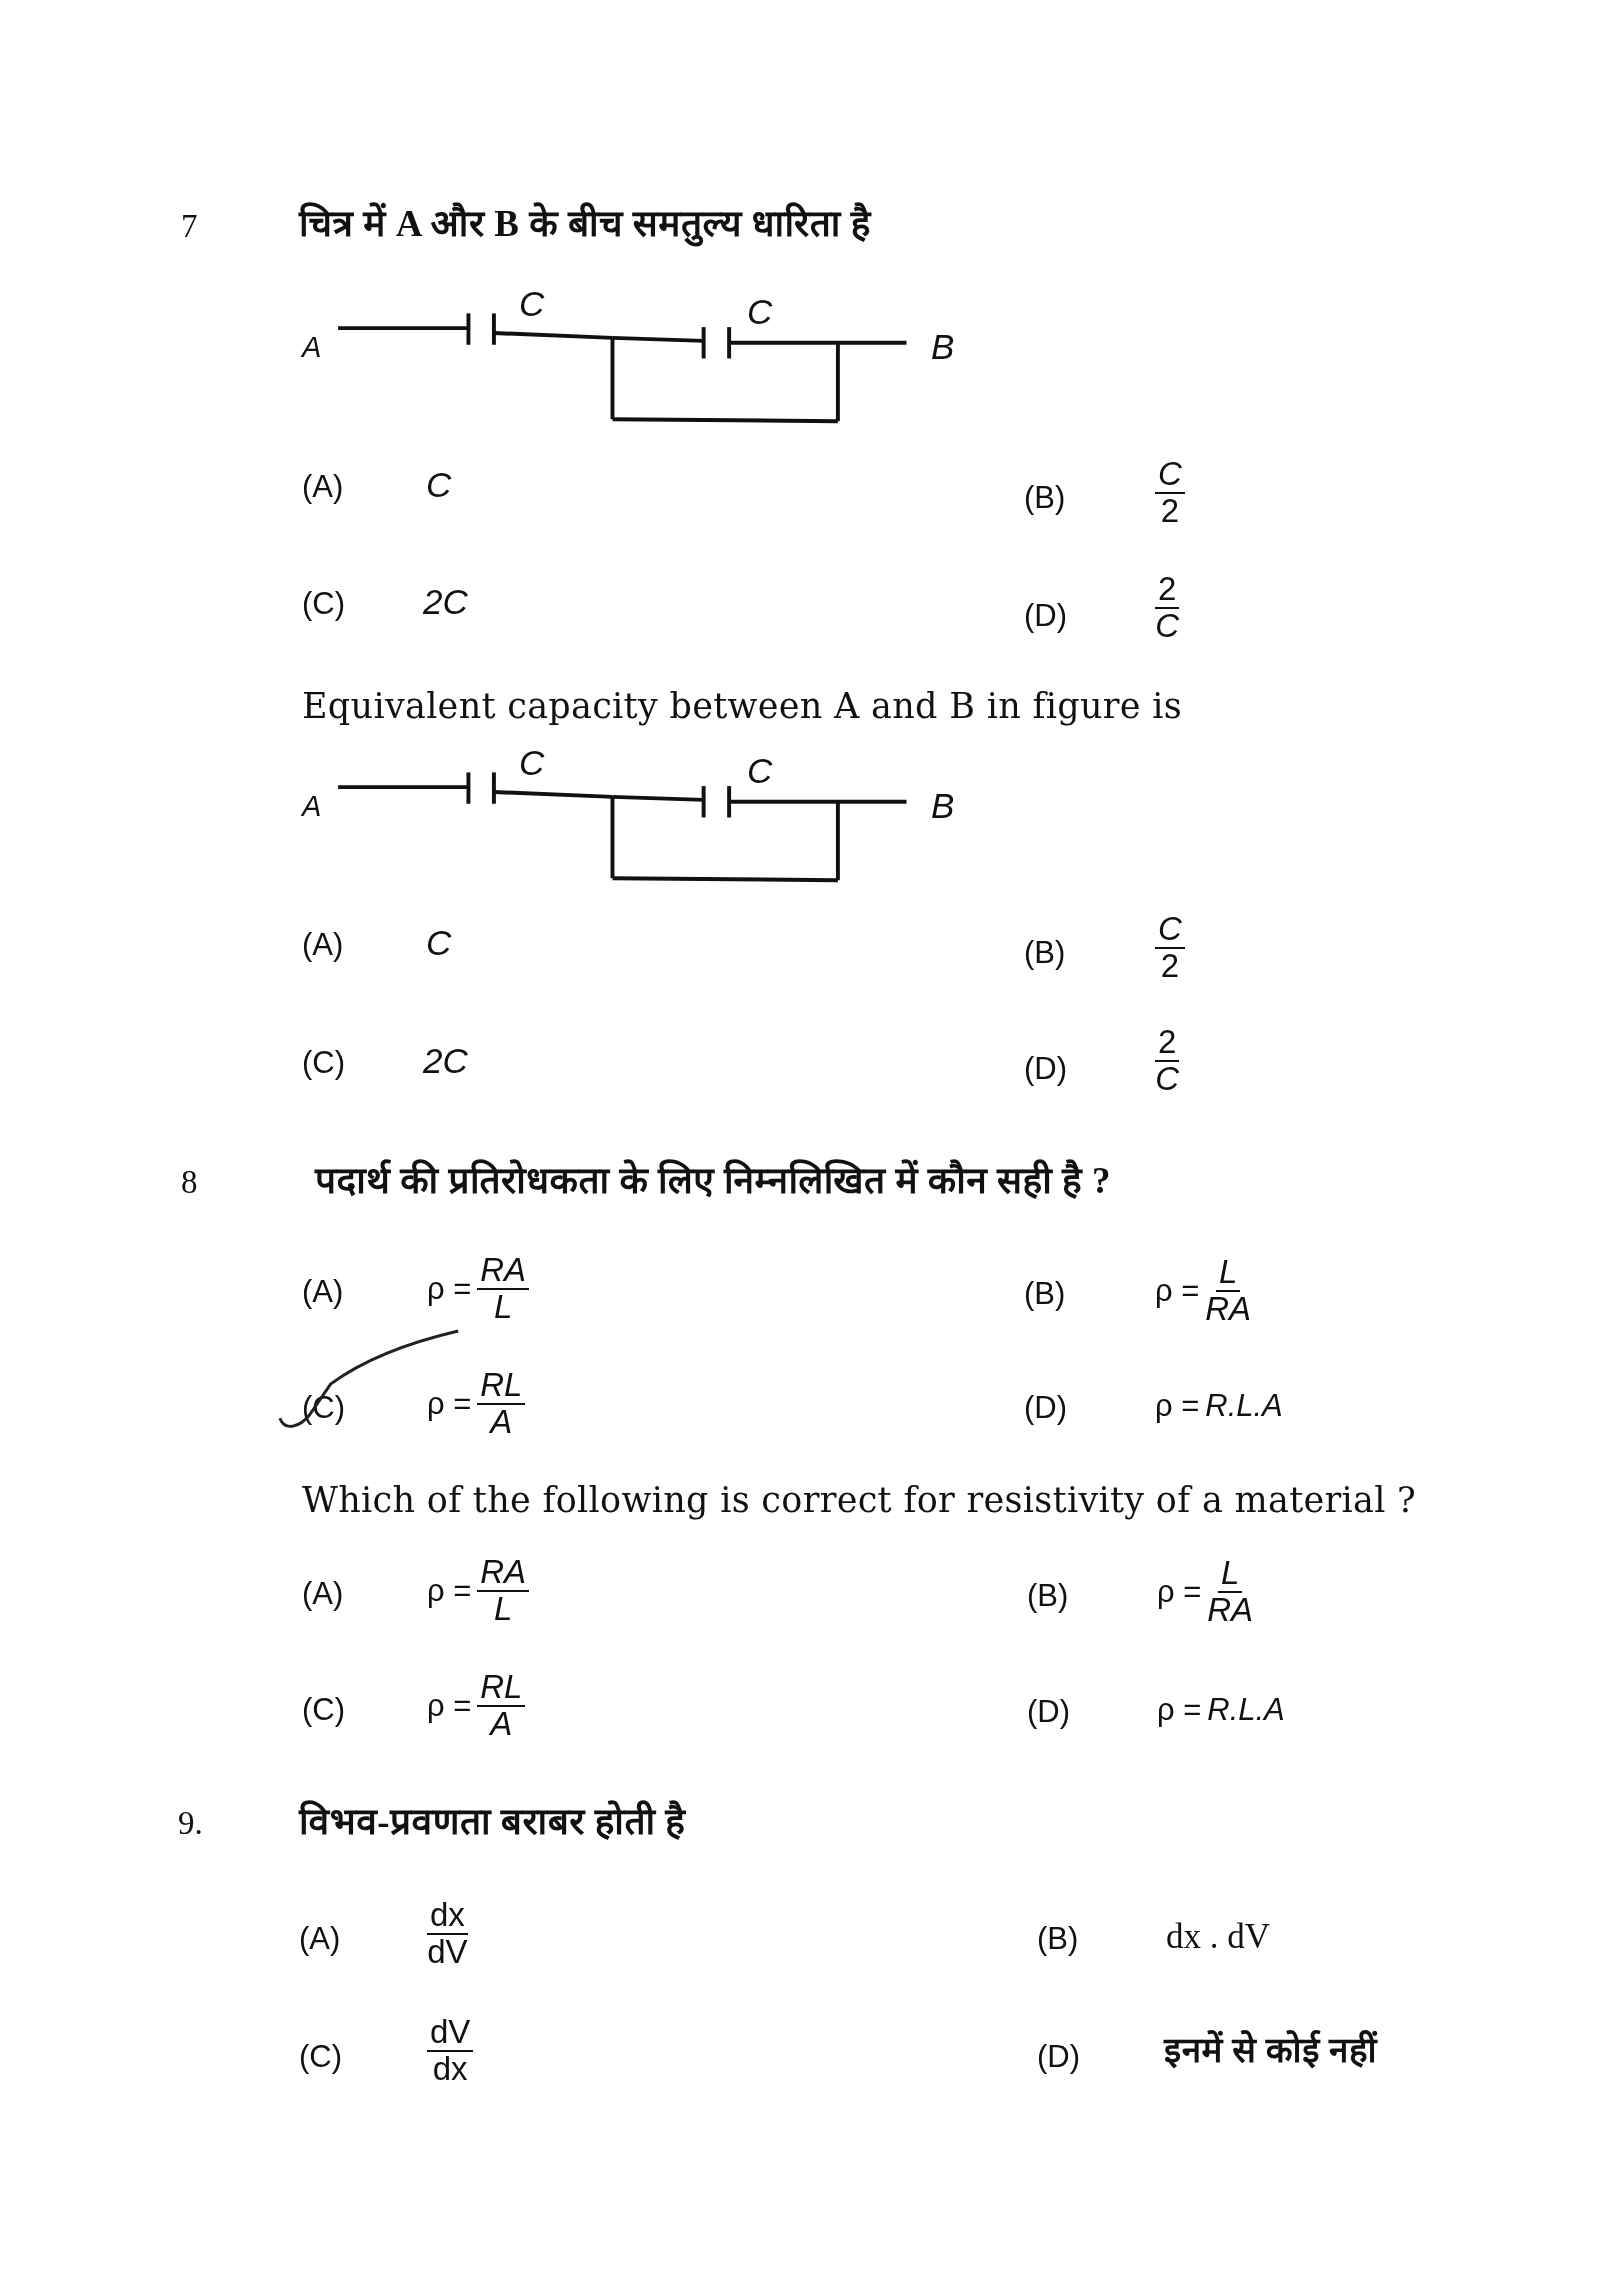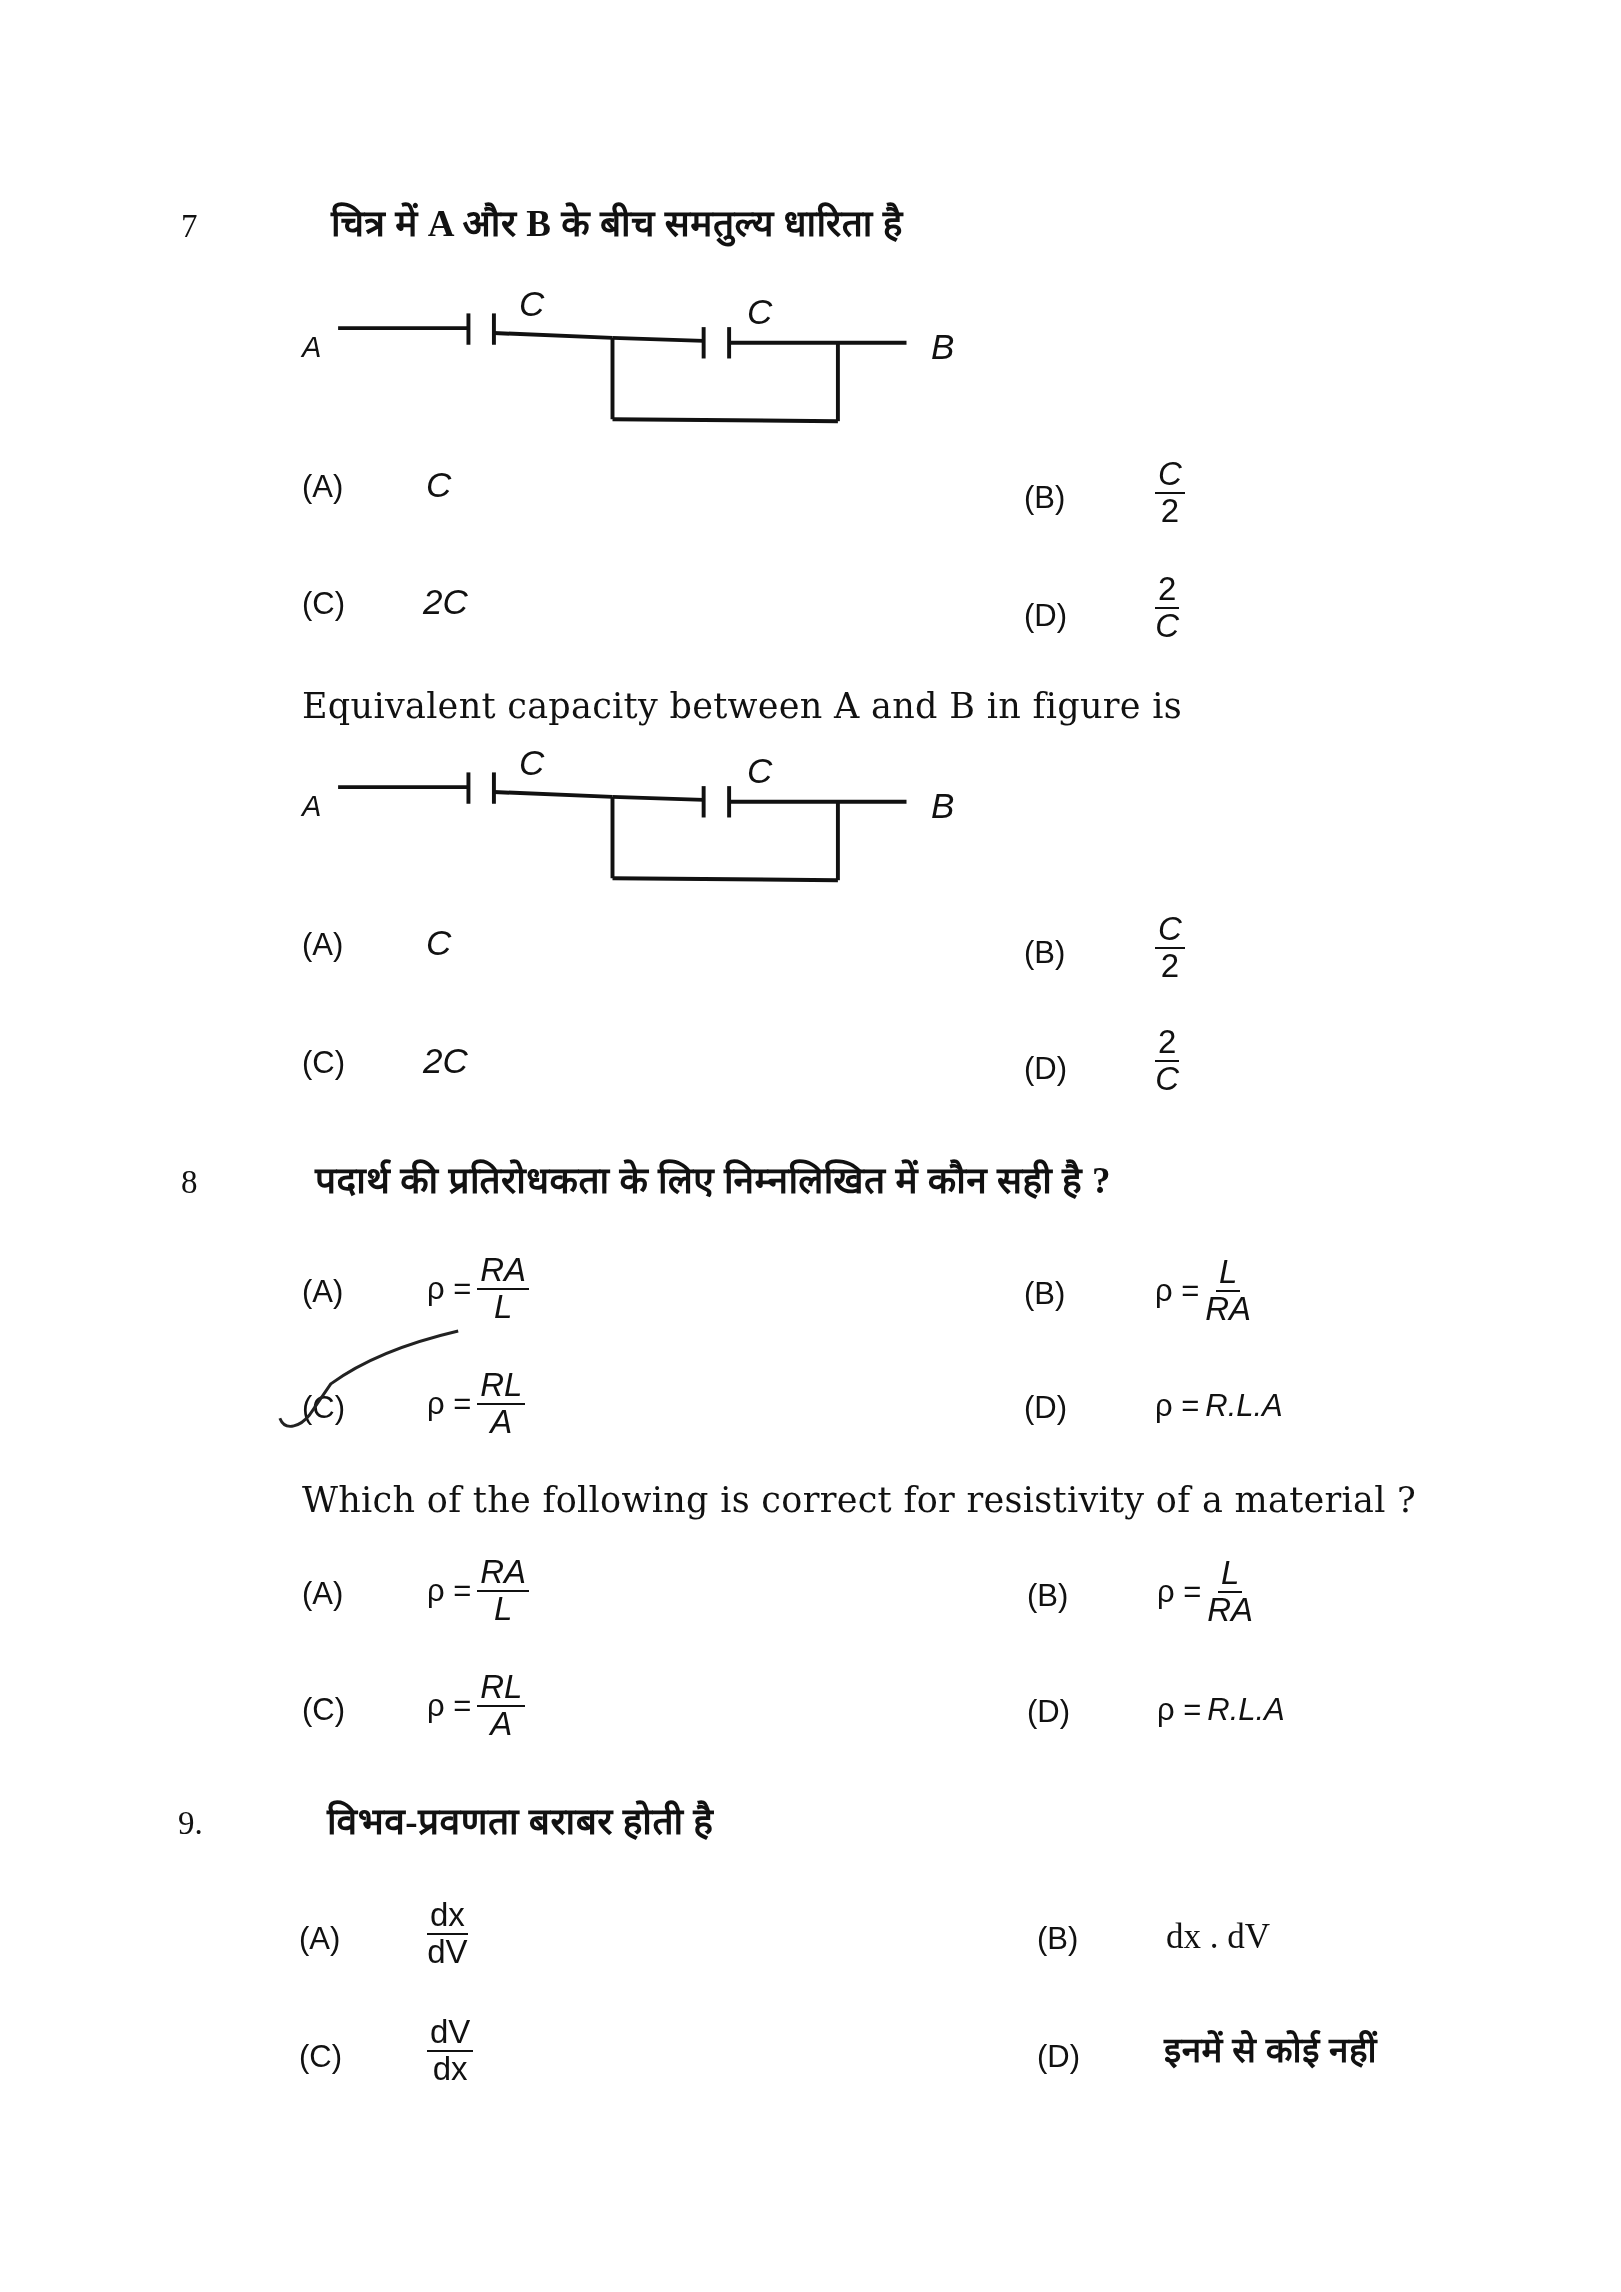--- a/index.html
+++ b/index.html
@@ -17,21 +17,21 @@
   .frac.upright .num, .frac.upright .den { font-style:normal; }
   .rho { font-family:"Liberation Sans", sans-serif; font-size:31px; display:inline-flex; align-items:center; gap:5.9px; }
   .hi { font-style:italic; }
   svg.circuit { position:absolute; }
   .tick { position:absolute; }
 </style>
 </head>
 <body>
 
 <div class="abs qnum" style="left:181px;top:208px;">7</div>
-<div class="abs qtext" style="left:299px;top:196px;margin-left:32px;">चित्र में A और B के बीच समतुल्य धारिता है</div>
+<div class="abs qtext" style="left:299px;top:196px;">चित्र में A और B के बीच समतुल्य धारिता है</div>
 
 <svg class="circuit" style="left:294px;top:284px;" width="686" height="147" viewBox="0 0 700 150">
   <g stroke="#111" stroke-width="4" fill="none">
     <line x1="45" y1="45" x2="178" y2="45"></line>
     <line x1="178" y1="30" x2="178" y2="62"></line>
     <line x1="204" y1="30" x2="204" y2="62"></line>
     <line x1="204" y1="50" x2="325" y2="55"></line>
     <line x1="325" y1="55" x2="418" y2="58"></line>
     <line x1="418" y1="44" x2="418" y2="76"></line>
     <line x1="444" y1="44" x2="444" y2="76"></line>
@@ -161,21 +161,21 @@
       <span class="den">A</span>
     </span>
 </div>
 <div class="abs optlbl" style="left:1027px;top:1694px;">(D)</div>
 <div class="abs rho" style="left:1157px;top:1692px;">
   <span>ρ =</span>
   <span class="hi">R.L.A</span>
 </div>
 
 <div class="abs qnum" style="left:178px;top:1805px;">9.</div>
-<div class="abs qtext" style="left:299px;top:1794px;margin-left:28px;">विभव-प्रवणता बराबर होती है</div>
+<div class="abs qtext" style="left:299px;top:1794px;">विभव-प्रवणता बराबर होती है</div>
 
 <div class="abs optlbl" style="left:299px;top:1921px;">(A)</div>
 <div class="abs frac upright" style="left:427px;top:1898px;">
   <span class="num">dx</span>
   <span class="den">dV</span>
 </div>
 <div class="abs optlbl" style="left:1037px;top:1921px;">(B)</div>
 <div class="abs optval" style="left:1166px;top:1917px;font-style:normal;font-family:Liberation Serif, serif;">dx . dV</div>
 
 <div class="abs optlbl" style="left:299px;top:2039px;">(C)</div>

